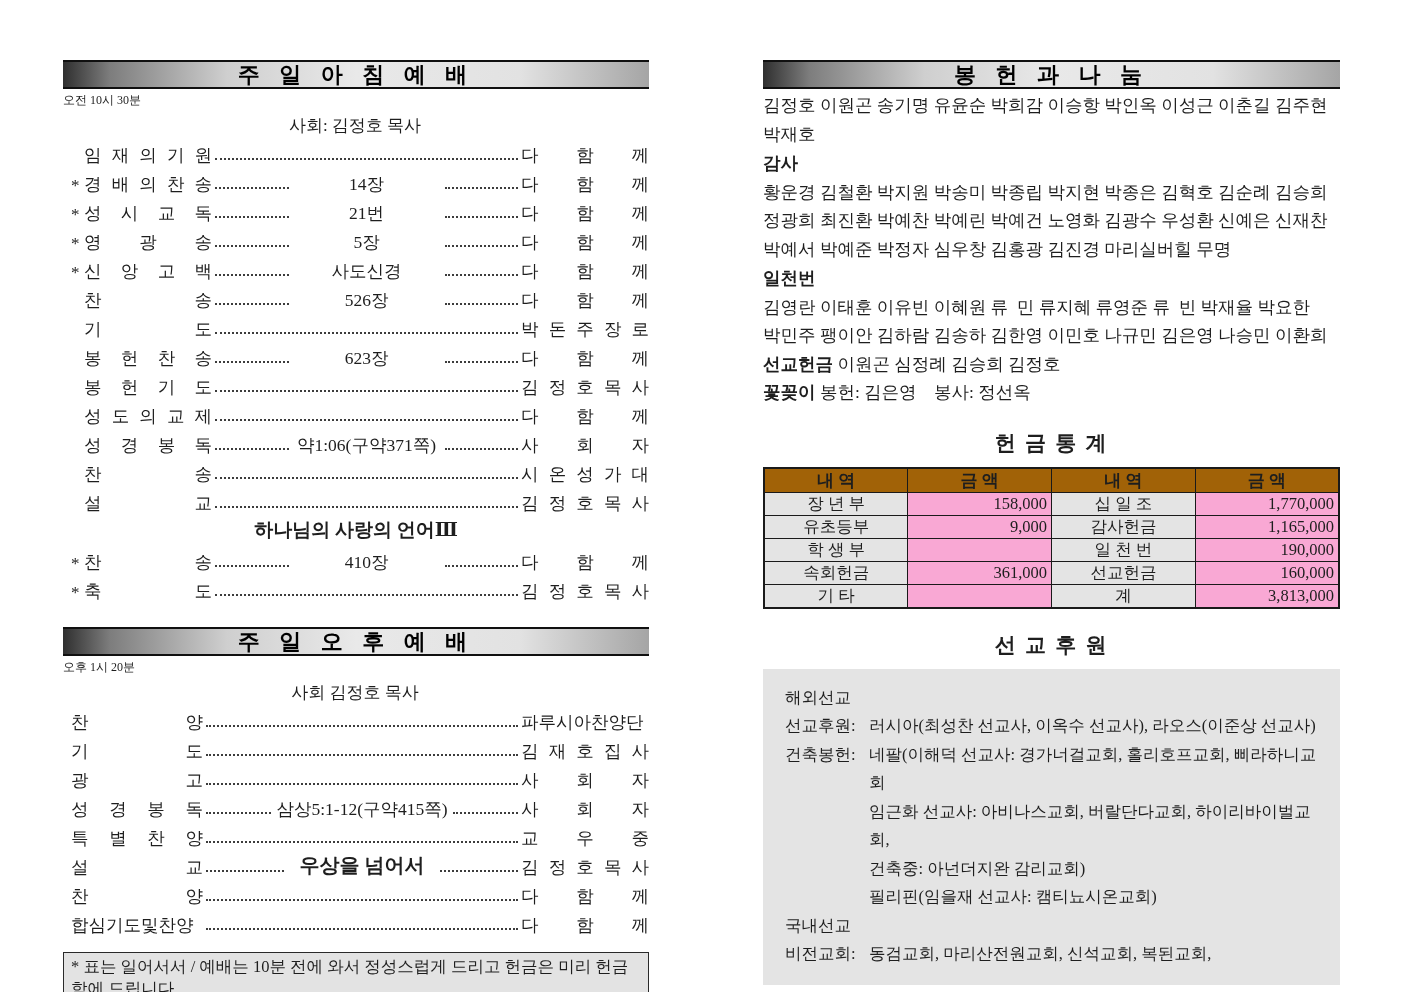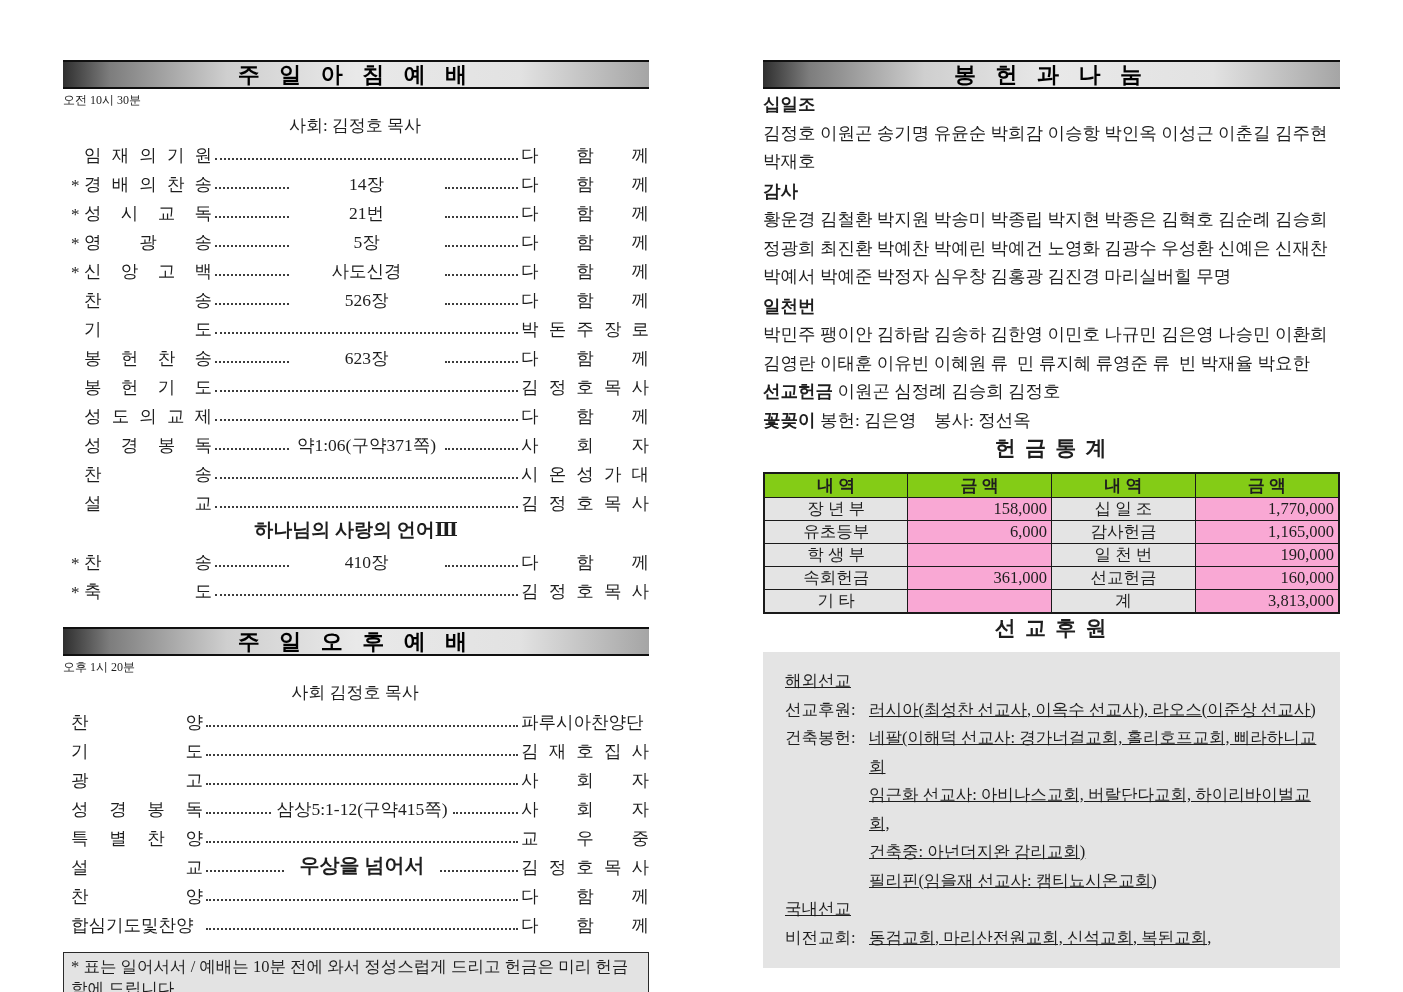--- a/index.html
+++ b/index.html
@@ -52,43 +52,43 @@
 
   
   .off-block { margin-top:2px; }
   .off-head { font-weight:bold; font-size:17.5px; line-height:27.5px; }
   .off-line { font-size:17.5px; line-height:28.5px; white-space:pre-wrap; }
   .off-inline { font-size:17.5px; line-height:28.5px; white-space:pre-wrap; }
   .off-inline b { font-size:17.5px; }
 
   .mid-title {
     text-align:center; font-weight:bold; font-size:21px;
-    letter-spacing:2px; margin-bottom:10px;
+    letter-spacing:2px; margin-top:22px; margin-bottom:10px;
   }
 
   
   table.stats { width:100%; border-collapse:collapse; border:2px solid #1a1a1a; }
   table.stats td, table.stats th {
     border:1.5px solid #1a1a1a;
     height:19.8px; font-size:16.5px; padding:0 4px;
   }
-  table.stats th { background:#84cc16; font-weight:bold; text-align:center; font-size:17px; }
+  table.stats th { background:#a16207; font-weight:bold; text-align:center; font-size:17px; }
   td.lbl { background:#e4e4e4; text-align:center; }
   td.amt { background:#f9a8d4; text-align:right; padding-right:28px; }
 
   
   .mission-box {
     background:#e4e4e4;
     margin-top:4px;
     padding:15px 10px 16px 10px;
     font-size:16.5px; line-height:28.5px;
   }
   .m-line { display:flex; padding-left:12px; }
   .m-label { width:84px; flex:none; }
-  .m-text { flex:1;text-decoration:underline; }
+  .m-text { flex:1; }
 </style>
 </head>
 <body>
 
 <div class="page">
 
   <div class="col-left">
 
     <div>
       <div class="bar">주 일 아 침 예 배</div>
@@ -304,21 +304,20 @@
       <div class="note-box">* 표는 일어서서 / 예배는 10분 전에 와서 정성스럽게 드리고 헌금은 미리 헌금함에 드립니다.</div>
     </div>
   </div>
 
   <div class="col-right">
 
     <div>
       <div class="bar">봉 헌 과 나 눔</div>
 
       <div class="off-block">
-        <div class="off-head">십일조</div>
         <div>
 
         <div class="off-line">김정호 이원곤 송기명 유윤순 박희감 이승항 박인옥 이성근 이춘길 김주현</div>
             <div class="off-line">박재호</div>
           </div>
       </div>
 
       <div class="off-block">
         <div class="off-head">감사</div>
         <div>
@@ -326,22 +325,22 @@
         <div class="off-line">황운경 김철환 박지원 박송미 박종립 박지현 박종은 김혁호 김순례 김승희</div>
             <div class="off-line">정광희 최진환 박예찬 박예린 박예건 노영화 김광수 우성환 신예은 신재찬</div>
             <div class="off-line">박예서 박예준 박정자 심우창 김홍광 김진경 마리실버힐 무명</div>
           </div>
       </div>
 
       <div class="off-block">
         <div class="off-head">일천번</div>
         <div>
 
-        <div class="off-line">박민주 팽이안 김하람 김송하 김한영 이민호 나규민 김은영 나승민 이환희</div>
-            <div class="off-line">김영란 이태훈 이유빈 이혜원 류  민 류지혜 류영준 류  빈 박재율 박요한</div>
+        <div class="off-line">김영란 이태훈 이유빈 이혜원 류  민 류지혜 류영준 류  빈 박재율 박요한</div>
+            <div class="off-line">박민주 팽이안 김하람 김송하 김한영 이민호 나규민 김은영 나승민 이환희</div>
           </div>
       </div>
 
       <div class="off-inline"><b>선교헌금</b><span> 이원곤 심정례 김승희 김정호</span></div>
       <div class="off-inline"><b>꽃꽂이</b><span> 봉헌: 김은영    봉사: 정선옥</span></div>
     </div>
 
     <div class="mid-title">헌 금 통 계</div>
 
     <table class="stats">
@@ -357,21 +356,21 @@
 
           <tr>
             <td class="lbl">장 년 부</td>
             <td class="amt">158,000</td>
             <td class="lbl">십 일 조</td>
             <td class="amt">1,770,000</td>
           </tr>
 
           <tr>
             <td class="lbl">유초등부</td>
-            <td class="amt">6,000</td>
+            <td class="amt">9,000</td>
             <td class="lbl">감사헌금</td>
             <td class="amt">1,165,000</td>
           </tr>
 
           <tr>
             <td class="lbl">학 생 부</td>
             <td class="amt"></td>
             <td class="lbl">일 천 번</td>
             <td class="amt">190,000</td>
           </tr>

